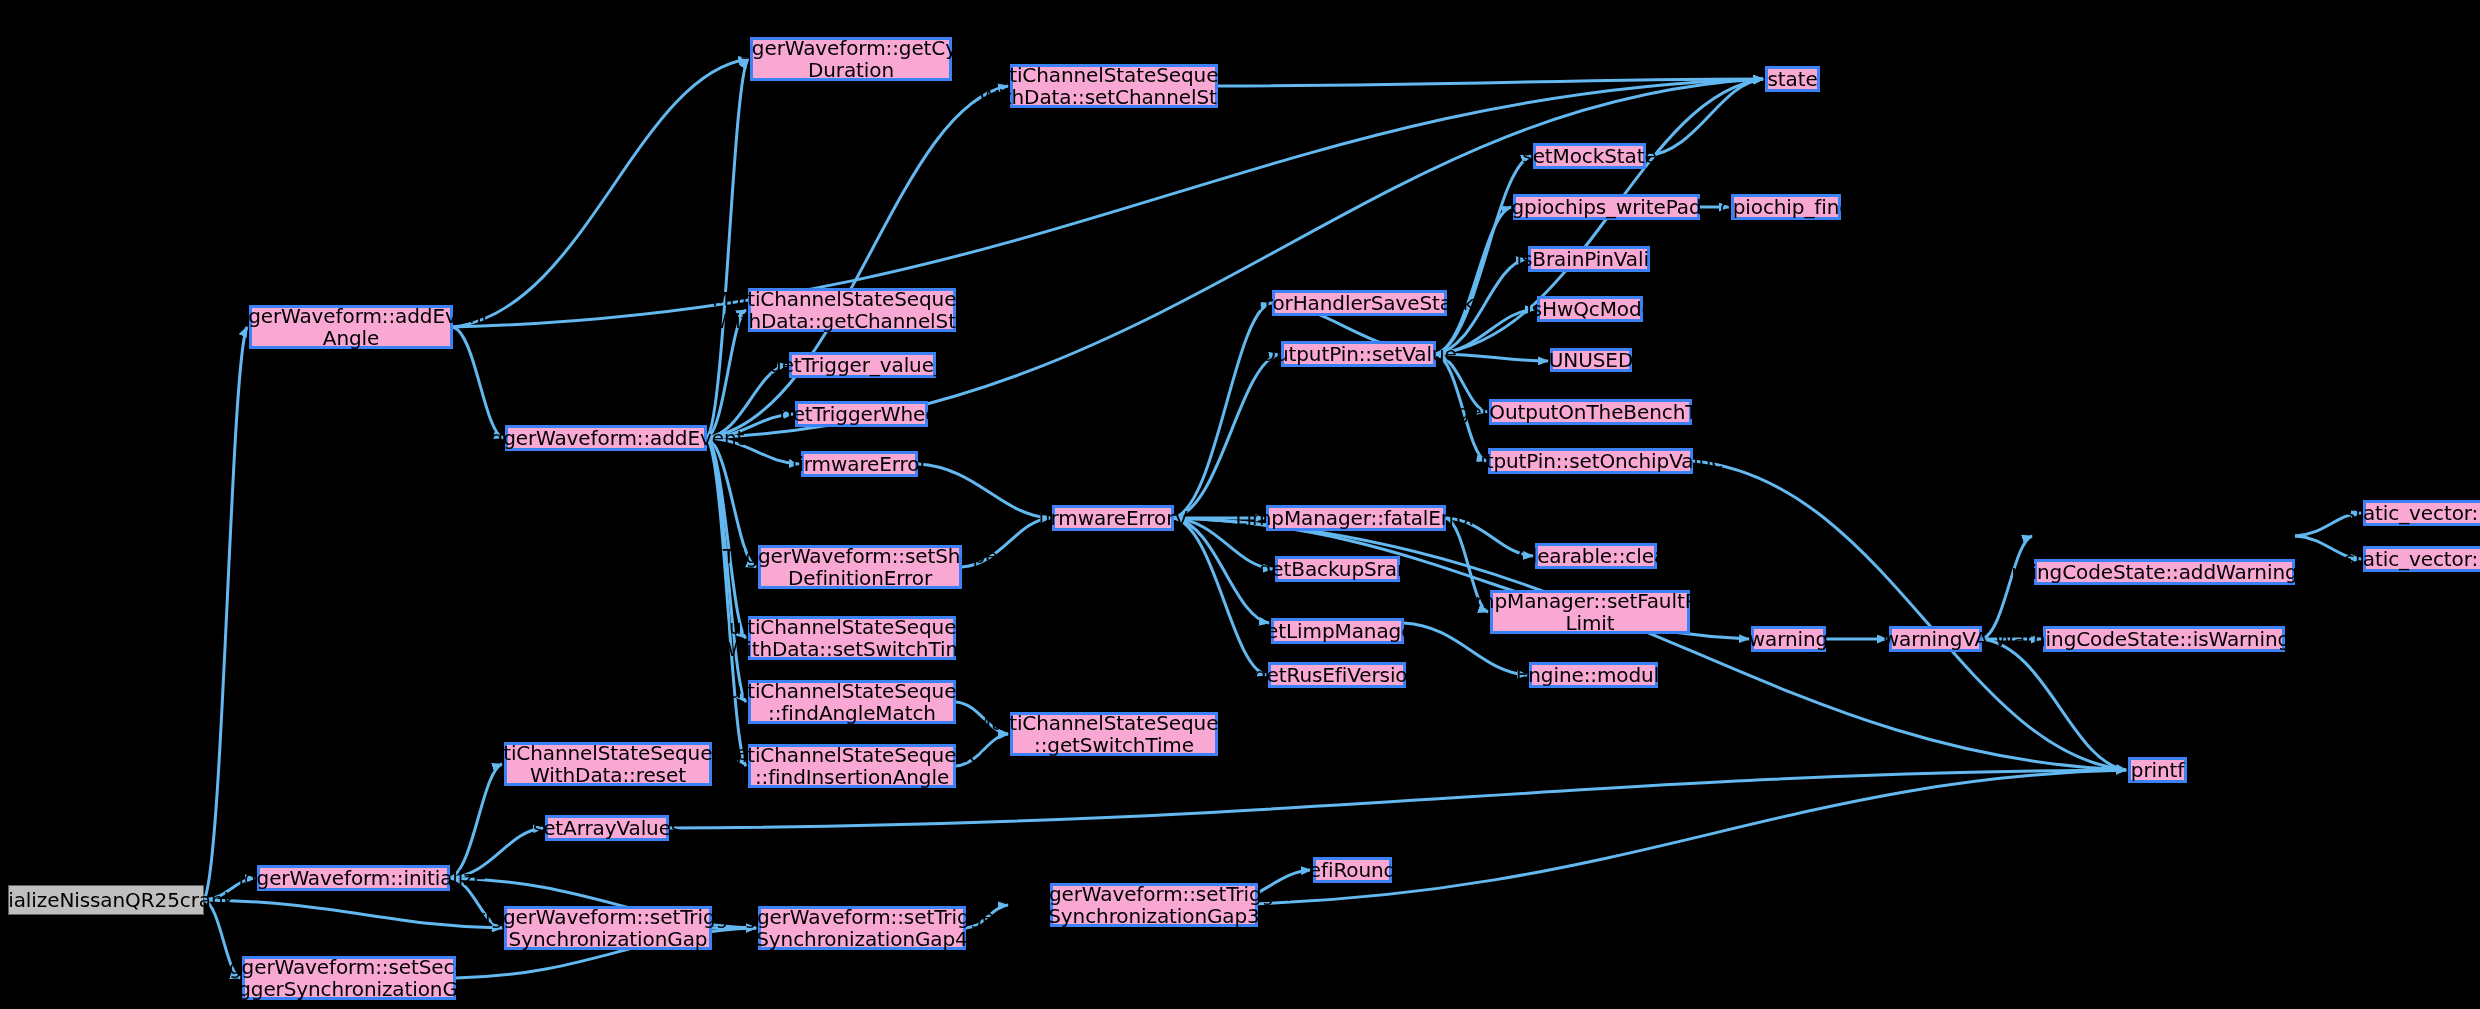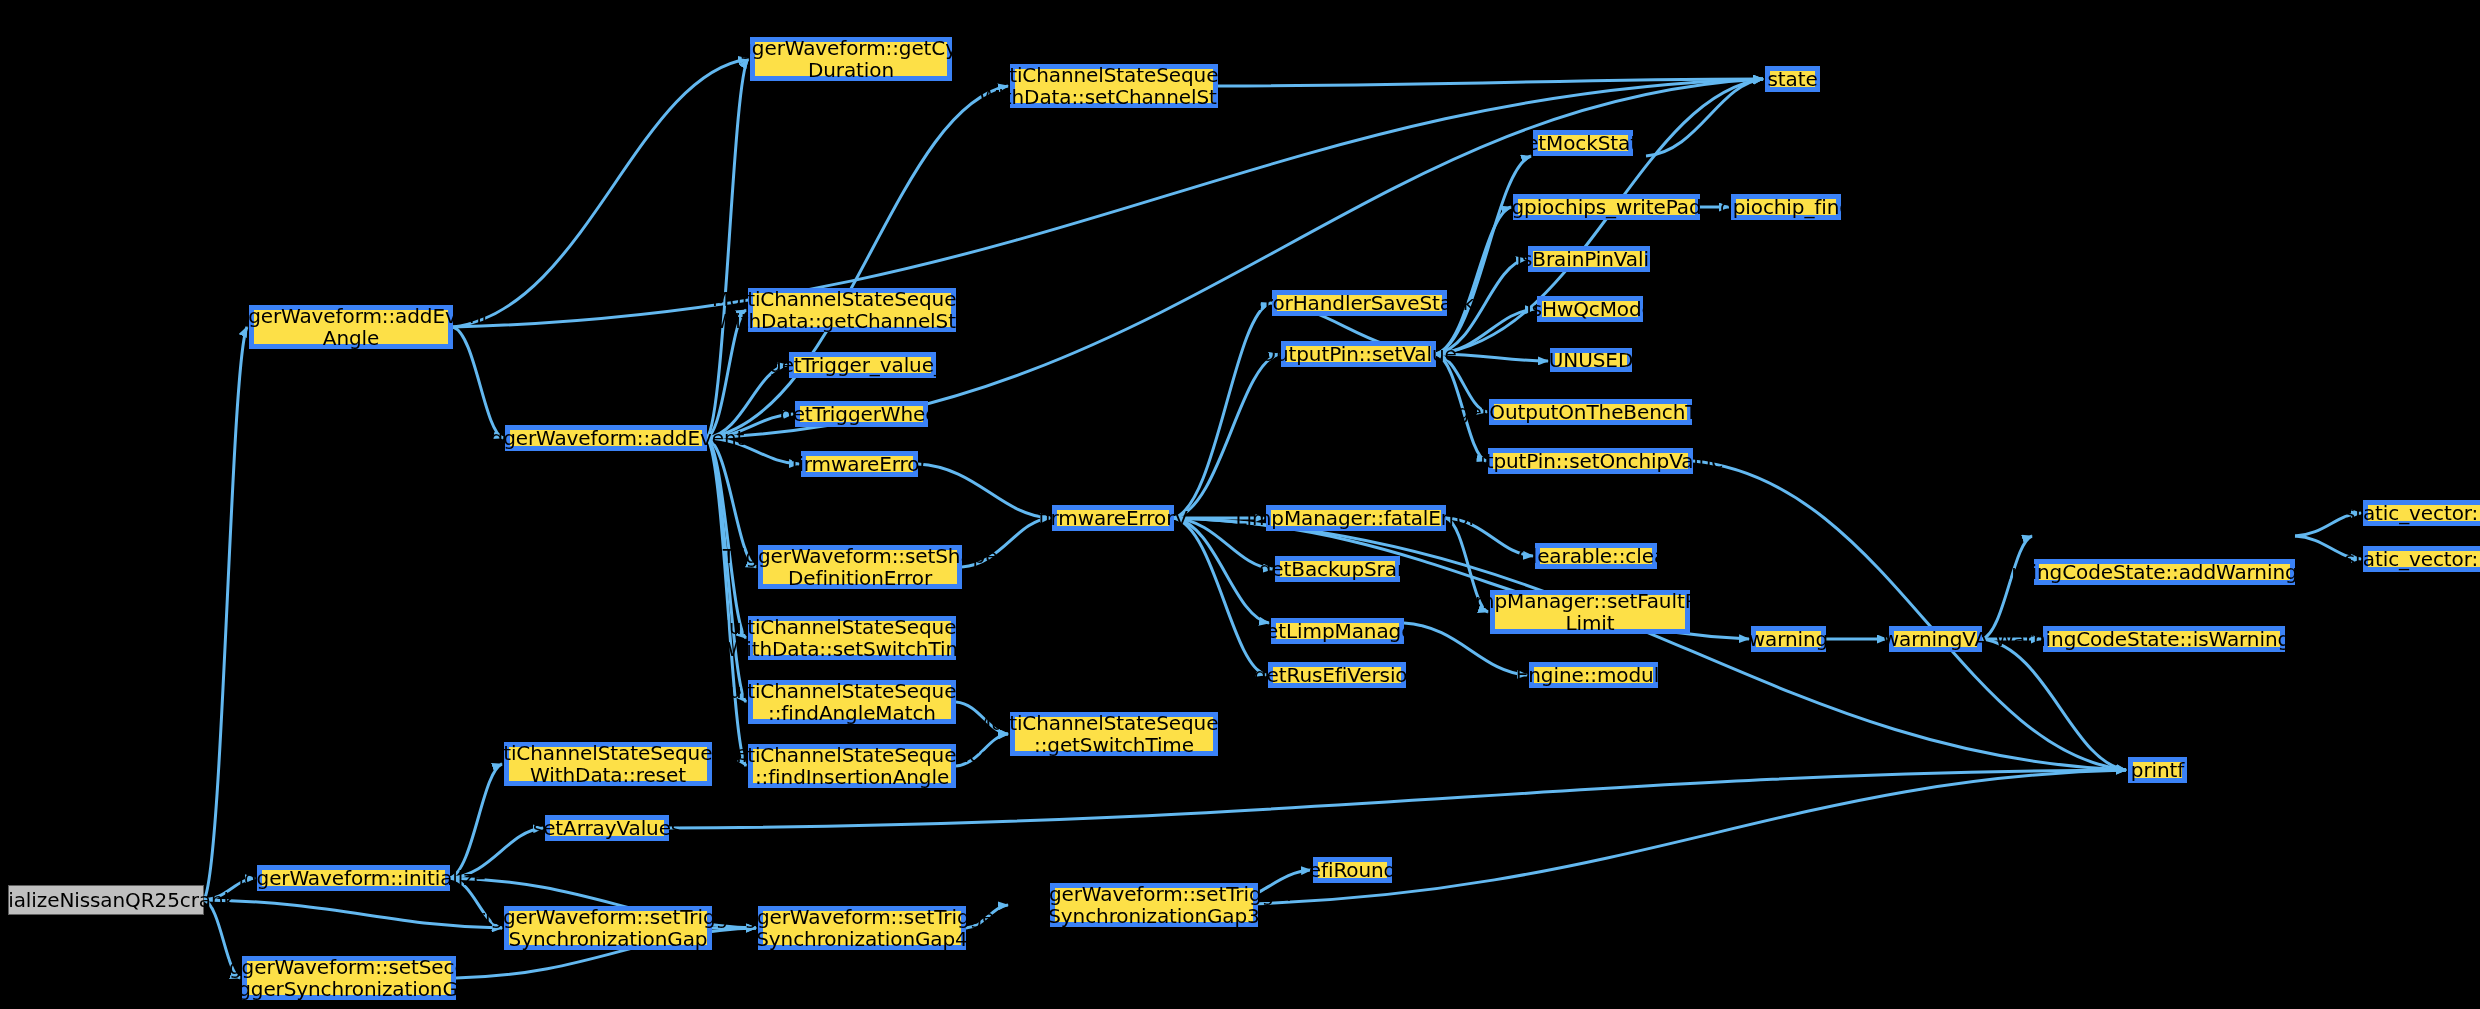--- a/index.html
+++ b/index.html
@@ -9,22 +9,22 @@
     width:2480px;
     height:1009px;
     background:#000000;
     overflow:hidden;
     font-family:"DejaVu Sans","Liberation Sans",sans-serif;
   }
   #edges{position:absolute;left:0;top:0;width:2480px;height:1009px;pointer-events:none;}
   .node{
     position:absolute;
     box-sizing:border-box;
-    background:#fde047;
-    border:5px solid #3b82f6;
+    background:#f9a8d4;
+    border:3px solid #3b82f6;
     color:#000000;
     display:flex;
     align-items:center;
     justify-content:center;
     text-align:center;
     font-size:20px;
     line-height:1.12;
     letter-spacing:-0.1px;
     white-space:pre-line;
     padding:1px 6px;
@@ -143,21 +143,21 @@
       <div class="node" style="left: 242px; top: 956px; width: 214px; height: 44px;">TriggerWaveform::setSecond
 TriggerSynchronizationGap</div>
       <div class="node" style="left: 758px; top: 906px; width: 208px; height: 44px;">TriggerWaveform::setTrigger
 SynchronizationGap4</div>
       <div class="node" style="left: 1010px; top: 883px; width: 208px; height: 44px; margin-left: 40px;">TriggerWaveform::setTrigger
 SynchronizationGap3</div>
       <div class="node" style="left: 1313px; top: 857px; width: 79px; height: 26px;">efiRound</div>
       <div class="node" style="left: 1052px; top: 505px; width: 122px; height: 26px;">firmwareErrorV</div>
       <div class="node" style="left: 1272px; top: 290px; width: 175px; height: 26px;">errorHandlerSaveStack</div>
       <div class="node" style="left: 1281px; top: 341px; width: 155px; height: 26px;">OutputPin::setValue</div>
-      <div class="node" style="left: 1533px; top: 130px; width: 100px; height: 26px;">setMockState</div>
+      <div class="node" style="left: 1533px; top: 143px; width: 113px; height: 26px;">setMockState</div>
       <div class="node" style="left: 1513px; top: 194px; width: 187px; height: 26px;">gpiochips_writePad</div>
       <div class="node" style="left: 1731px; top: 194px; width: 110px; height: 26px;">gpiochip_find</div>
       <div class="node" style="left: 1528px; top: 246px; width: 122px; height: 26px;">isBrainPinValid</div>
       <div class="node" style="left: 1537px; top: 296px; width: 106px; height: 26px;">isHwQcMode</div>
       <div class="node" style="left: 1550px; top: 348px; width: 82px; height: 24px;">UNUSED</div>
       <div class="node" style="left: 1489px; top: 399px; width: 203px; height: 26px;">getOutputOnTheBenchTest</div>
       <div class="node" style="left: 1488px; top: 448px; width: 205px; height: 26px;">OutputPin::setOnchipValue</div>
       <div class="node" style="left: 1266px; top: 505px; width: 180px; height: 26px;">LimpManager::fatalError</div>
       <div class="node" style="left: 1275px; top: 556px; width: 125px; height: 26px;">getBackupSram</div>
       <div class="node" style="left: 1271px; top: 610px; width: 133px; height: 26px; margin-top: 8px;">getLimpManager</div>

